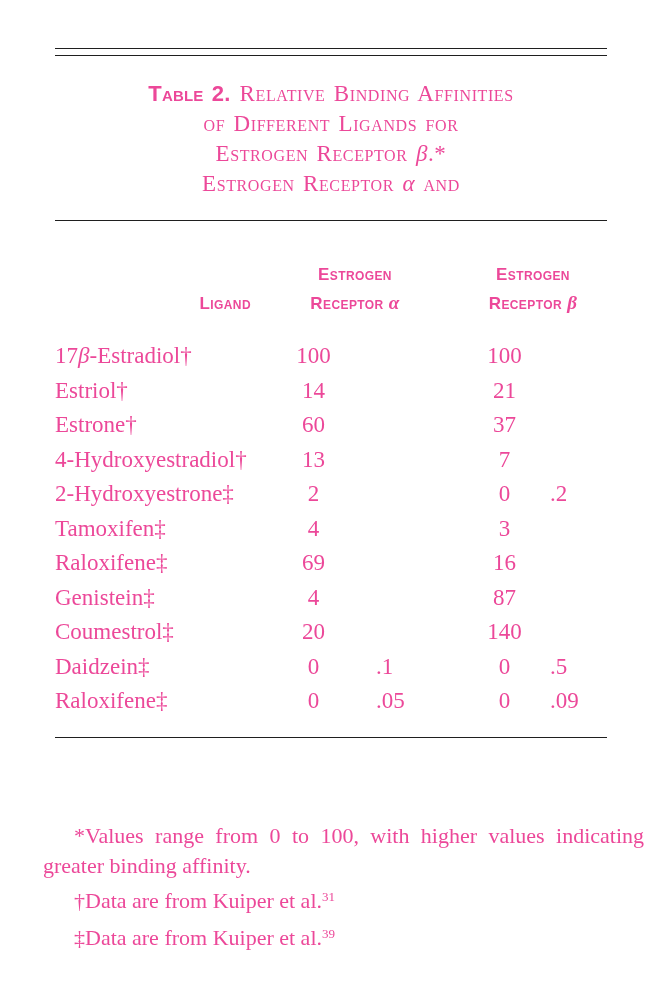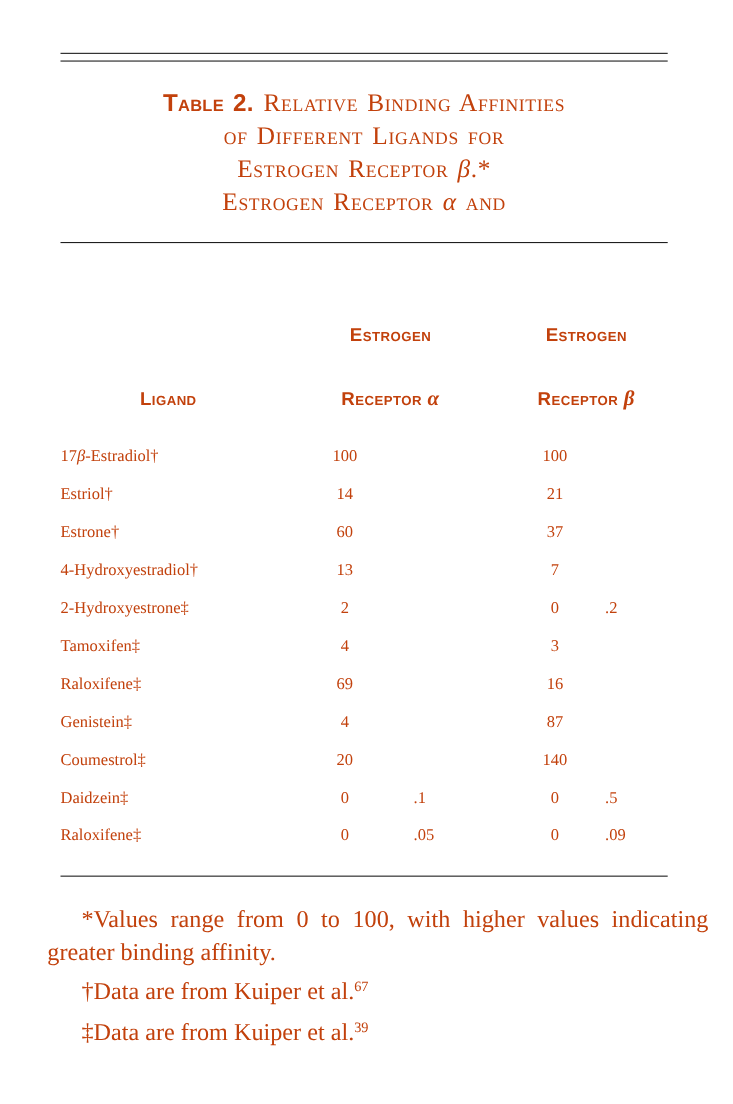--- a/index.html
+++ b/index.html
@@ -1,21 +1,21 @@
 <!DOCTYPE html>
 <html><head>
 <meta charset="utf-8">
 <style>
   html, body { margin: 0; padding: 0; background: #ffffff; }
   .sheet {
     position: relative;
     width: 666px;
     height: 1004px;
     background: #ffffff;
-    color: #c2410c;
+    color: #ec4899;
     font-family: "Liberation Serif", serif;
     overflow: hidden;
   }
   .table-block {
     position: absolute;
     left: 55px;
     top: 48px;
     width: 552px;
   }
   .double-rule {
@@ -54,32 +54,32 @@
   th {
     font-family: "Liberation Sans", sans-serif;
     font-weight: bold;
     font-size: 17px;
     line-height: 28px;
     font-variant: small-caps;
     letter-spacing: 0.4px;
     vertical-align: bottom;
     padding: 0;
   }
-  th.ligand-th { text-align: center; }
+  th.ligand-th { text-align: right; }
   th.num-th { text-align: center; }
-  .th-line { display: block; margin-top: 30px; }
+  .th-line { display: block; }
   .greek {
     font-variant: normal;
     font-style: italic;
     font-family: "Liberation Serif", serif;
   }
   th .greek { font-size: 19px; }
   td {
     padding: 0;
-    font-size: 15px;
+    font-size: 23px;
     line-height: 34.5px;
     height: 34.5px;
     vertical-align: baseline;
     margin-left: 20px;
   }
   tbody tr:first-child td { padding-top: 21px; }
   td.ligand-cell { text-align: left; }
   td.num-cell { text-align: left; white-space: nowrap; }
   .int { display: inline-block; text-align: center; }
   td.alpha .int { width: 125px; }
@@ -197,17 +197,17 @@
           </tr>
         </tbody>
     </table>
 
     <div class="rule after-table"></div>
 
   </div>
 
   <div class="footnotes">
     <p class="fn fn1"><span>*</span><span>Values range from 0 to 100, with higher values indicating greater binding affinity.</span></p>
-    <p class="fn fn2"><span>†</span><span>Data are from Kuiper et al.</span><sup class="ref">67</sup></p>
+    <p class="fn fn2"><span>†</span><span>Data are from Kuiper et al.</span><sup class="ref">31</sup></p>
     <p class="fn fn3"><span>‡</span><span>Data are from Kuiper et al.</span><sup class="ref">39</sup></p>
   </div>
 
 </div>
 
 </body></html>

